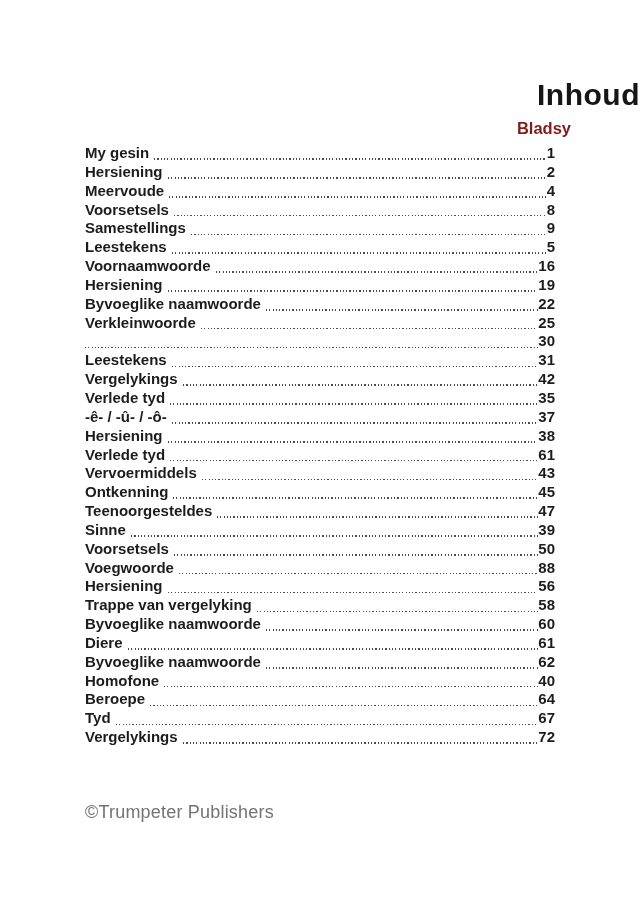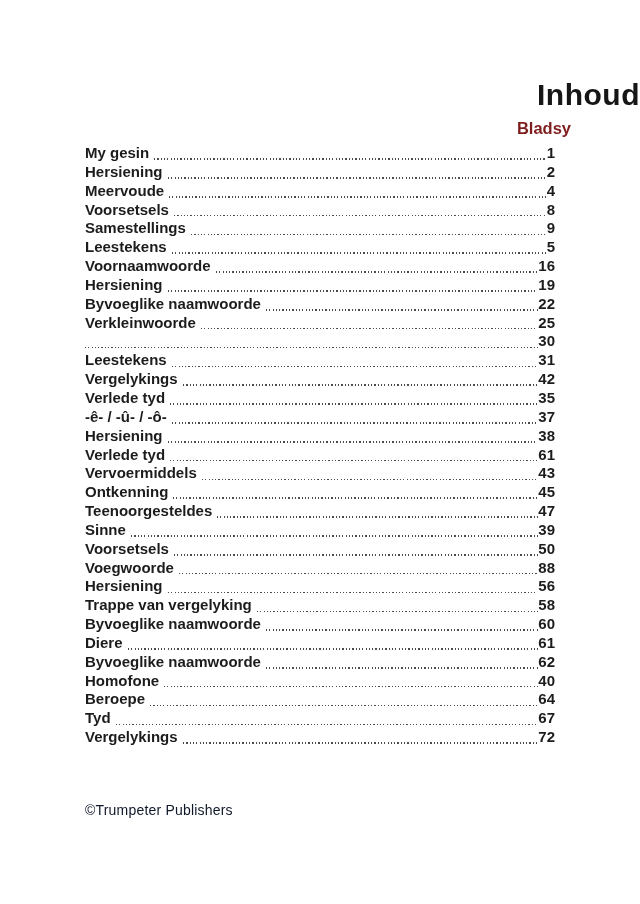--- a/index.html
+++ b/index.html
@@ -74,23 +74,23 @@
     );
   }
   .toc-page {
     flex: 0 0 auto;
     text-align: right;
   }
   .footer {
     position: absolute;
     top: 802px;
     left: 85px;
-    font-size: 14px;
+    font-size: 18px;
     font-weight: normal;
-    color: #0f172a;
+    color: #737373;
     letter-spacing: 0.2px;
   }
 </style>
 </head>
 <body>
 
 <div class="page">
   <h1 class="title">Inhoud</h1>
 
   <div class="col-header">Bladsy</div>

